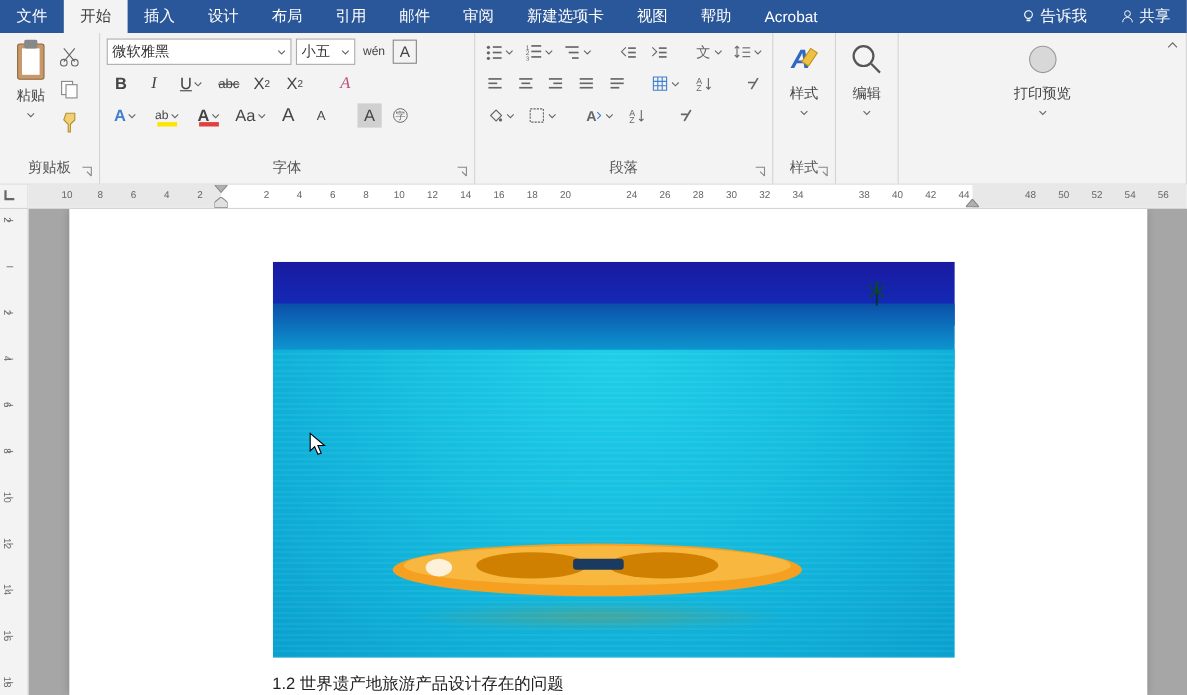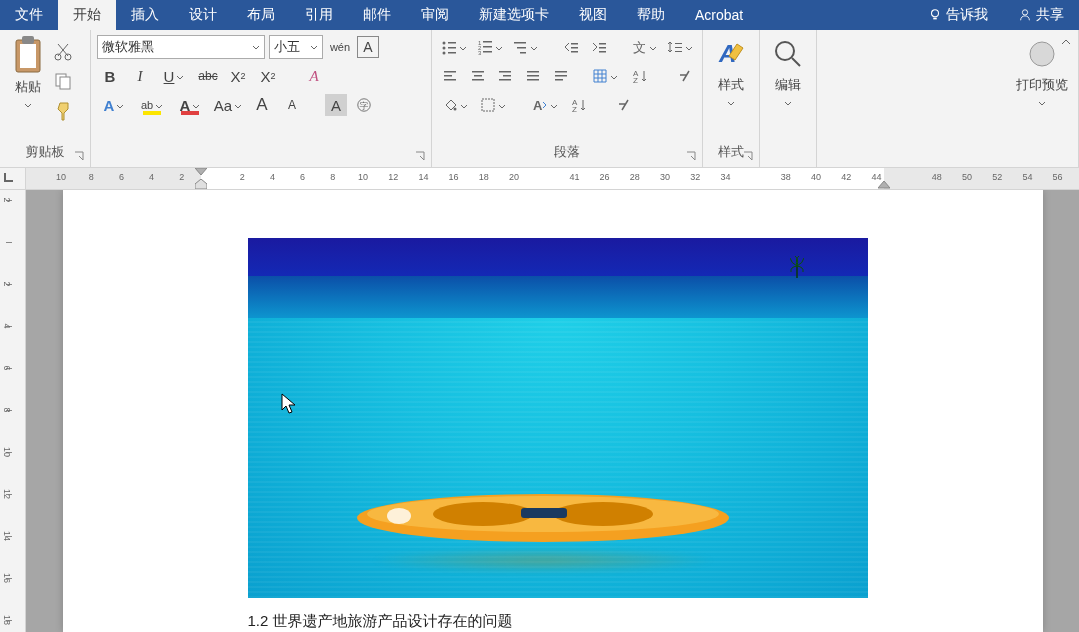--- a/index.html
+++ b/index.html
@@ -40,21 +40,21 @@
 .hl { background: #fce500; width: 18px; height: 4px; position: absolute; bottom: 2px; }
 .fc { background: #e04040; width: 18px; height: 4px; position: absolute; bottom: 2px; }
 
 .para-body { width: 270px; padding: 4px 6px 0; display: flex; flex-direction: column; gap: 3px; }
 
 .vgroup { display: flex; flex-direction: column; align-items: center; padding: 6px 10px 0; }
 .vgroup .big-icn { width: 36px; height: 36px; }
 .vgroup .lbl { font-size: 13px; color: #444; margin-top: 4px; }
 .vgroup .ddc { margin-top: 0; }
 
-.last-group { flex: 1; align-items: flex-end; }
+.last-group { flex: 1; }
 
 .ruler-wrap { display: flex; background: #fff; }
 .ruler-corner { width: 26px; height: 22px; background: #f3f3f3; border-right: 1px solid #d4d4d4; border-bottom: 1px solid #d4d4d4; }
 .hruler { flex: 1; height: 22px; background: #fff; border-bottom: 1px solid #d4d4d4; position: relative; overflow: hidden; }
 .hruler .shade-l { position: absolute; left: 0; top: 0; bottom: 0; width: 175px; background: #e8e8e8; }
 .hruler .shade-r { position: absolute; right: 0; top: 0; bottom: 0; width: 195px; background: #e8e8e8; }
 .hruler .ticks { position: absolute; inset: 0; }
 .tick { position: absolute; top: 4px; font-size: 9px; color: #666; transform: translateX(-50%); }
 .hruler .marker-t { position: absolute; top: 0; left: 175px; }
 .hruler .marker-b { position: absolute; bottom: 0; left: 175px; }
@@ -227,20 +227,21 @@
         <div style="width:12px"></div>
         <div class="rbtn" style="background:#d0d0d0;width:22px;height:22px">A</div>
         <div class="rbtn">
             <svg viewBox="0 0 18 18">
               <circle cx="9" cy="9" r="7" fill="none" stroke="#666"></circle>
               <text x="9" y="13" text-anchor="middle" font-size="10" fill="#666">字</text>
             </svg>
           </div>
       </div>
     </div>
+    <div class="group-label">字体</div>
     <span class="dlg-launch"><svg viewBox="0 0 14 14">
           <path d="M3 3h8v8M7 7l4 4" stroke="#888" fill="none"></path>
         </svg></span>
   </div>
 
   <div class="group">
     <div class="group-body para-body">
       <div class="font-row">
         <div class="rbtn wide">
             <svg>
@@ -499,21 +500,21 @@
         <div class="tick" style="left: 246.4px;">4</div>
         <div class="tick" style="left: 276.6px;">6</div>
         <div class="tick" style="left: 306.8px;">8</div>
         <div class="tick" style="left: 337px;">10</div>
         <div class="tick" style="left: 367.2px;">12</div>
         <div class="tick" style="left: 397.4px;">14</div>
         <div class="tick" style="left: 427.6px;">16</div>
         <div class="tick" style="left: 457.8px;">18</div>
         <div class="tick" style="left: 488px;">20</div>
         <div class="tick" style="left: 518.2px; margin-top: 48px;">22</div>
-        <div class="tick" style="left: 548.4px;">41</div>
+        <div class="tick" style="left: 548.4px;">24</div>
         <div class="tick" style="left: 578.6px;">26</div>
         <div class="tick" style="left: 608.8px;">28</div>
         <div class="tick" style="left: 639px;">30</div>
         <div class="tick" style="left: 669.2px;">32</div>
         <div class="tick" style="left: 699.4px;">34</div>
         <div class="tick" style="left: 729.6px; margin-top: 20px;">36</div>
         <div class="tick" style="left: 759.8px;">38</div>
         <div class="tick" style="left: 790px;">40</div>
         <div class="tick" style="left: 820.2px;">42</div>
         <div class="tick" style="left: 850.4px;">44</div>

